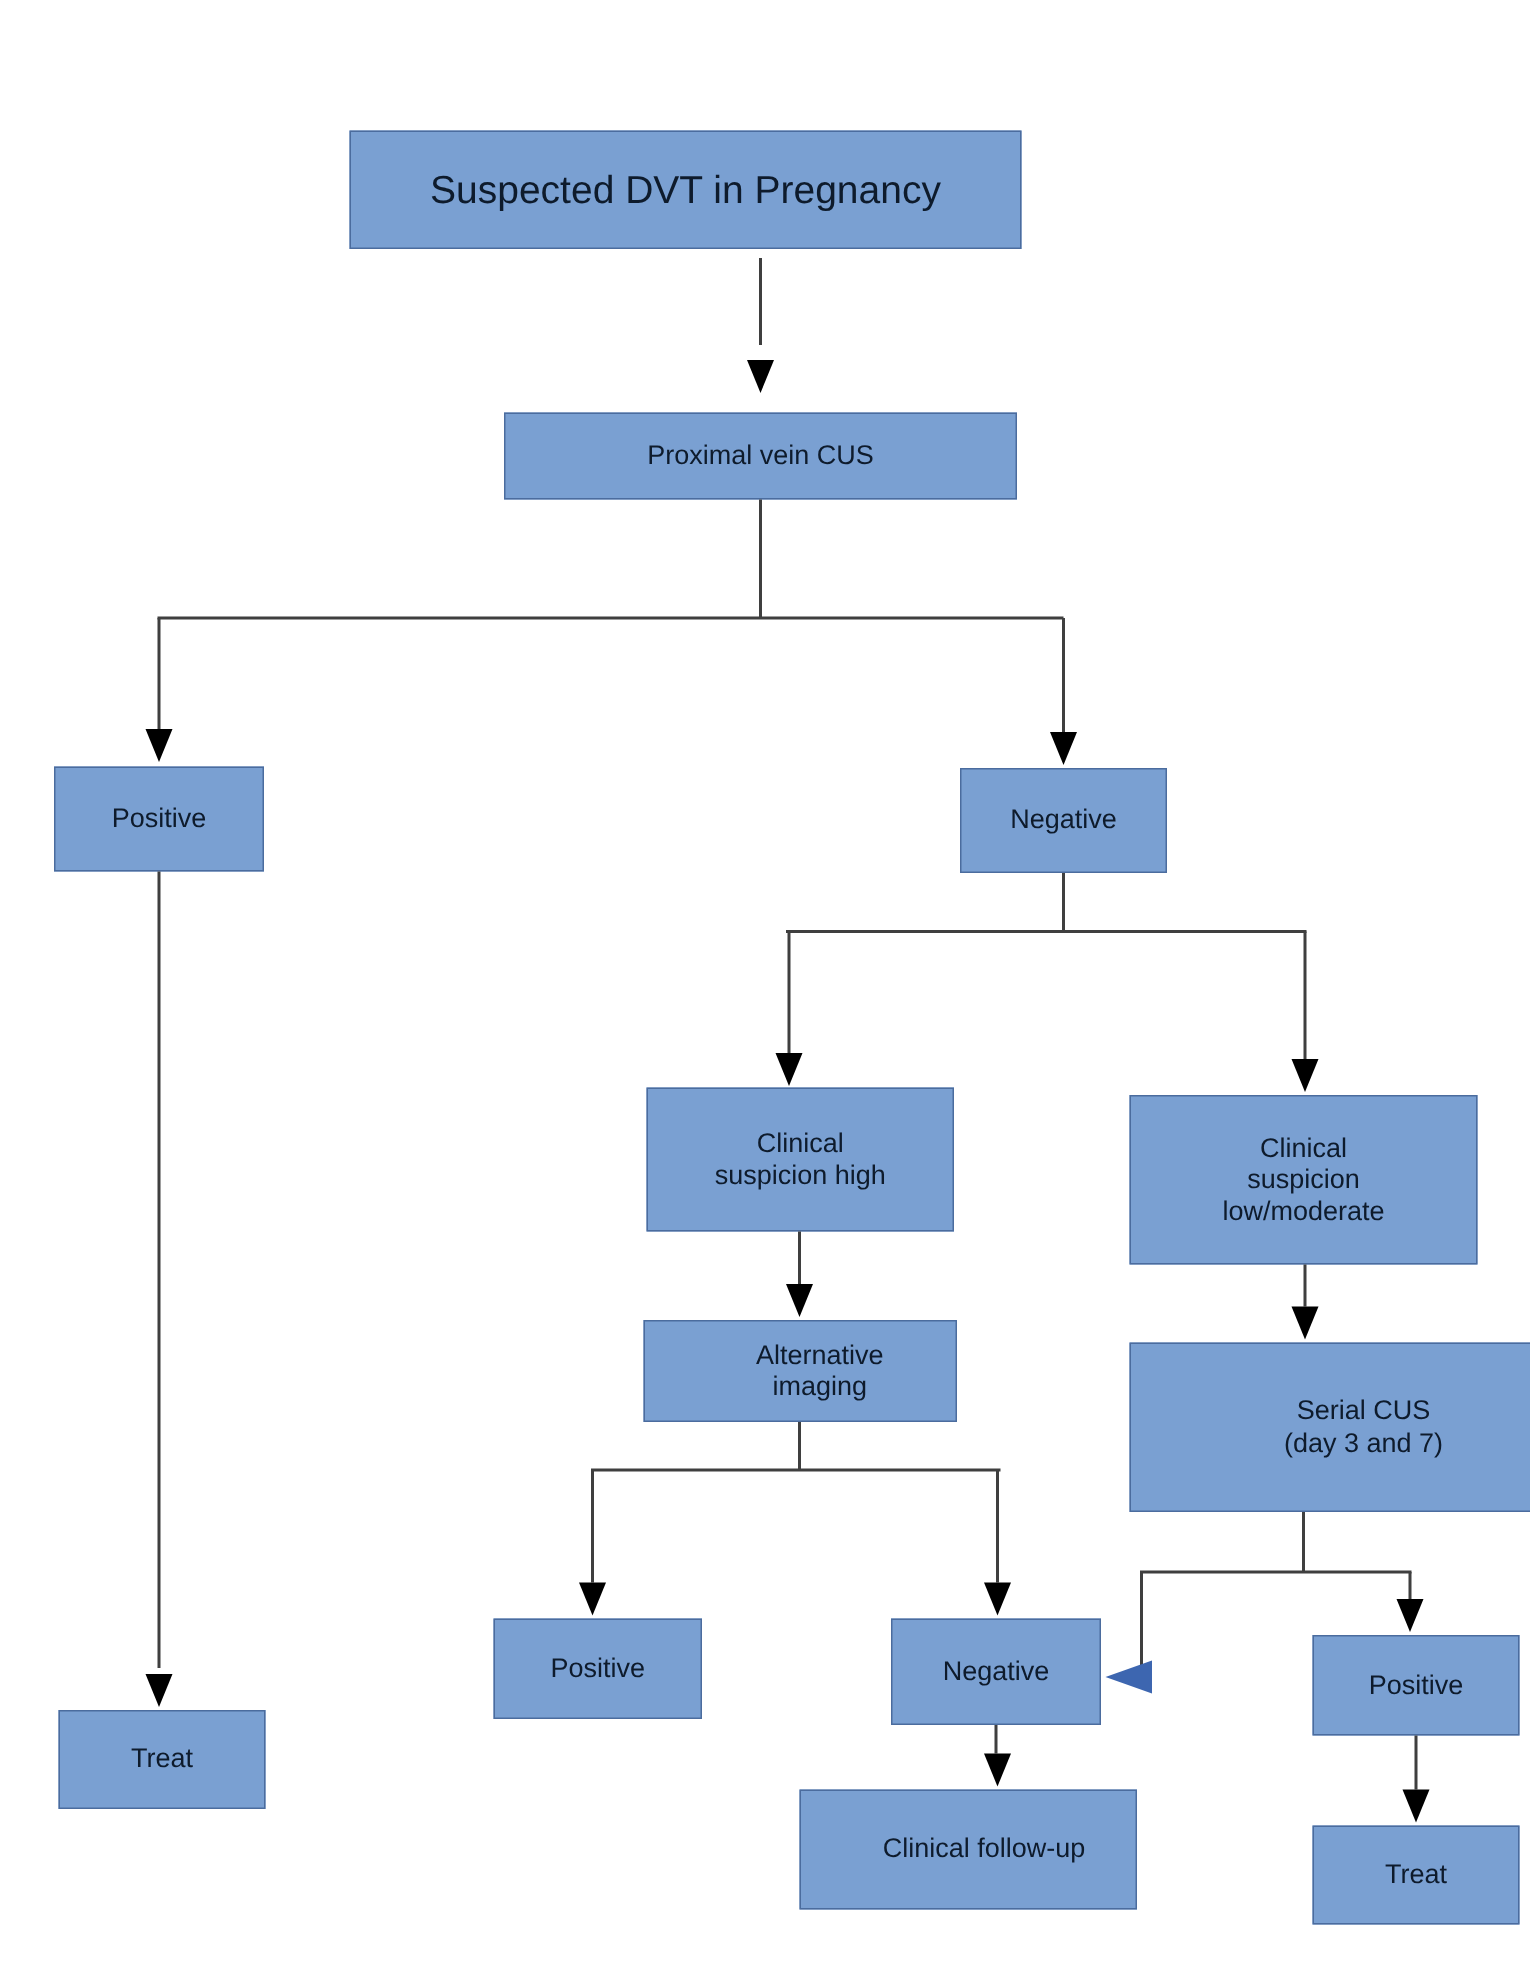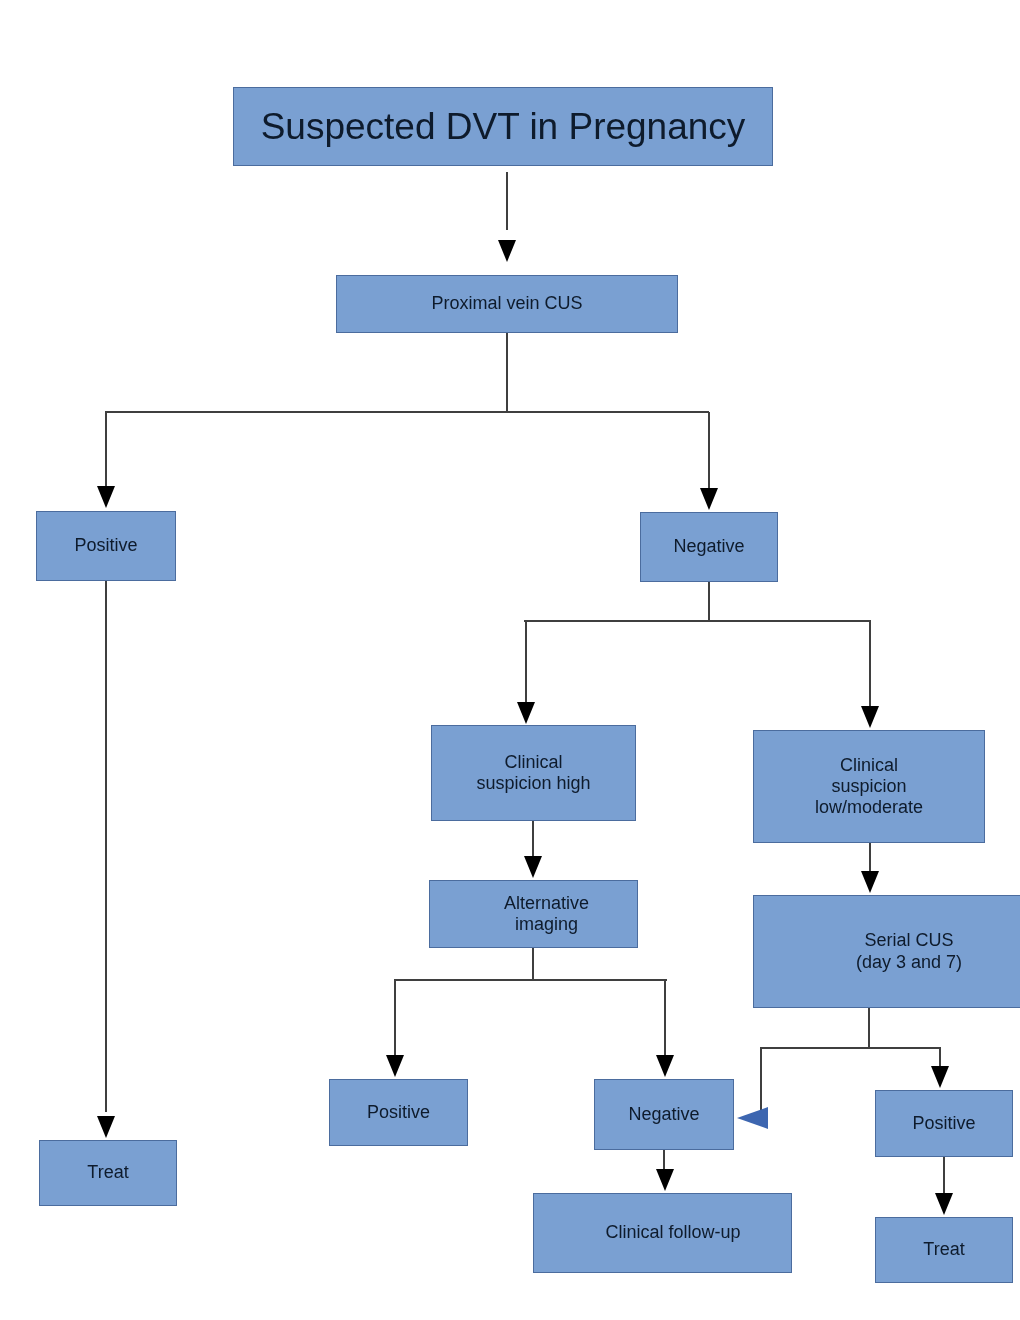--- a/index.html
+++ b/index.html
@@ -19,32 +19,32 @@
     background:var(--node-fill,#7AA0D2);
     border:1px solid var(--node-border,#4B6C9E);
     color:var(--node-text,#0E1B2C);
     display:flex;align-items:center;justify-content:center;
     text-align:center;
     white-space:pre-line;
     font-size:18px;line-height:1.18;
     padding:2px;
   }
   
-  #n-suspected{left:233px;top:87px;width:540px;height:79px;font-size:37px;}
+  #n-suspected{left:233px;top:87px;width:448px;height:79px;font-size:26px;}
   #n-proximal{left:336px;top:275px;width:342px;height:58px;}
   #n-positive-proximal{left:36px;top:511px;width:140px;height:70px;}
   #n-negative-proximal{left:640px;top:512px;width:138px;height:70px;}
   #n-clinical-high{left:431px;top:725px;width:205px;height:96px;}
   #n-clinical-low{left:753px;top:730px;width:232px;height:113px;}
   #n-alt-imaging{left:429px;top:880px;width:209px;height:68px;padding-left:28px;}
   #n-serial-cus{left:753px;top:895px;width:272px;height:113px;padding-left:42px;}
   #n-positive-alt{left:329px;top:1079px;width:139px;height:67px;}
   #n-negative-alt{left:594px;top:1079px;width:140px;height:71px;}
   #n-positive-serial{left:875px;top:1090px;width:138px;height:67px;}
-  #n-follow-up{left:533px;top:1193px;width:259px;height:80px;padding-left:23px;}
+  #n-follow-up{left:533px;top:1193px;width:225px;height:80px;padding-left:23px;}
   #n-treat-left{left:39px;top:1140px;width:138px;height:66px;}
   #n-treat-right{left:875px;top:1217px;width:138px;height:66px;}
 
   
   .v{position:absolute;width:2px;background:var(--connector,#3F3F3F);}
   .h{position:absolute;height:2px;background:var(--connector,#3F3F3F);}
   .ah{position:absolute;width:0;height:0;
       border-left:9px solid transparent;border-right:9px solid transparent;
       border-top:22px solid var(--arrowhead,#000000);}
   .al{position:absolute;width:0;height:0;

